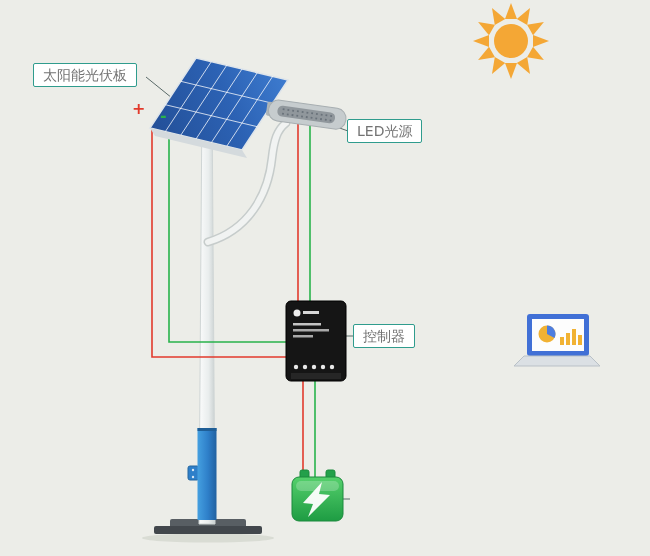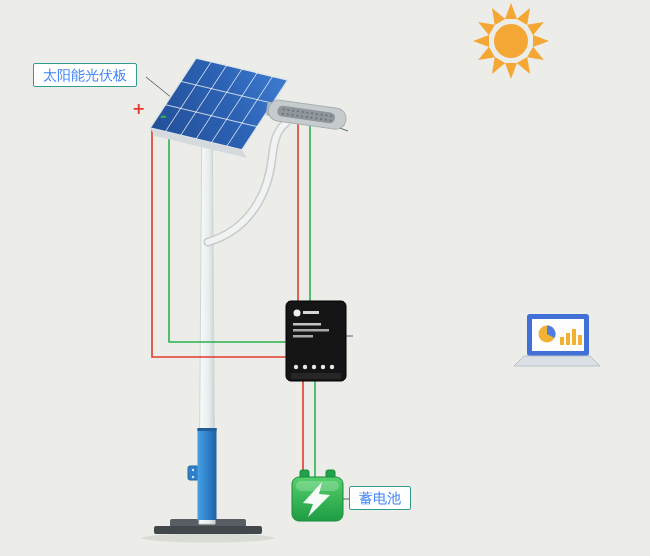--- a/index.html
+++ b/index.html
@@ -6,21 +6,21 @@
   html,body { background:#ffffff; font-family:"DejaVu Sans","Liberation Sans",sans-serif; }
   .stage {
     position:relative; width:650px; height:556px;
     background:#ecede8; overflow:hidden;
   }
   .stage svg { position:absolute; left:0; top:0; }
   .label {
     position:absolute;
     background:#ffffff;
     border:1.5px solid #2f9c8d;
-    color:#3b82f6;
+    color:#737373;
     font-size:14px;
     line-height:1;
     padding:4px 9px;
     white-space:nowrap;
     border-radius:2px;
     z-index:5;
   }
   .mark {
     position:absolute;
     font-size:16px;
@@ -170,22 +170,23 @@
       <rect x="300" y="470" width="9" height="9" rx="2" fill="#23a04a" stroke="#1b8a3c" stroke-width="1"></rect>
       <rect x="326" y="470" width="9" height="9" rx="2" fill="#23a04a" stroke="#1b8a3c" stroke-width="1"></rect>
       <rect x="292" y="477" width="51" height="44" rx="7" fill="url(#batGrad)" stroke="#1b8a3c" stroke-width="1"></rect>
       <rect x="296" y="481" width="43" height="10" rx="5" fill="rgba(255,255,255,0.22)"></rect>
       <polygon points="322,482 303,503 313,504 308,517 330,495 319,494" fill="#ffffff" opacity="0.95"></polygon>
     </g>
   </svg>
 
   <div class="label" style="left:33px; top:63px">太阳能光伏板</div>
 
+  <div class="label" style="left:347px; top:119px">LED光源</div>
+
+  <div class="label" style="left:353px; top:324px">控制器</div>
 
 
-
-  <div class="label" style="left:349px; top:486px">蓄电池</div>
 
   <div class="mark plus" style="left:132px; top:101px">+</div>
 
   <div class="mark minus" style="left:160px; top:108px">-</div>
 
 </div>
 
 </body></html>

